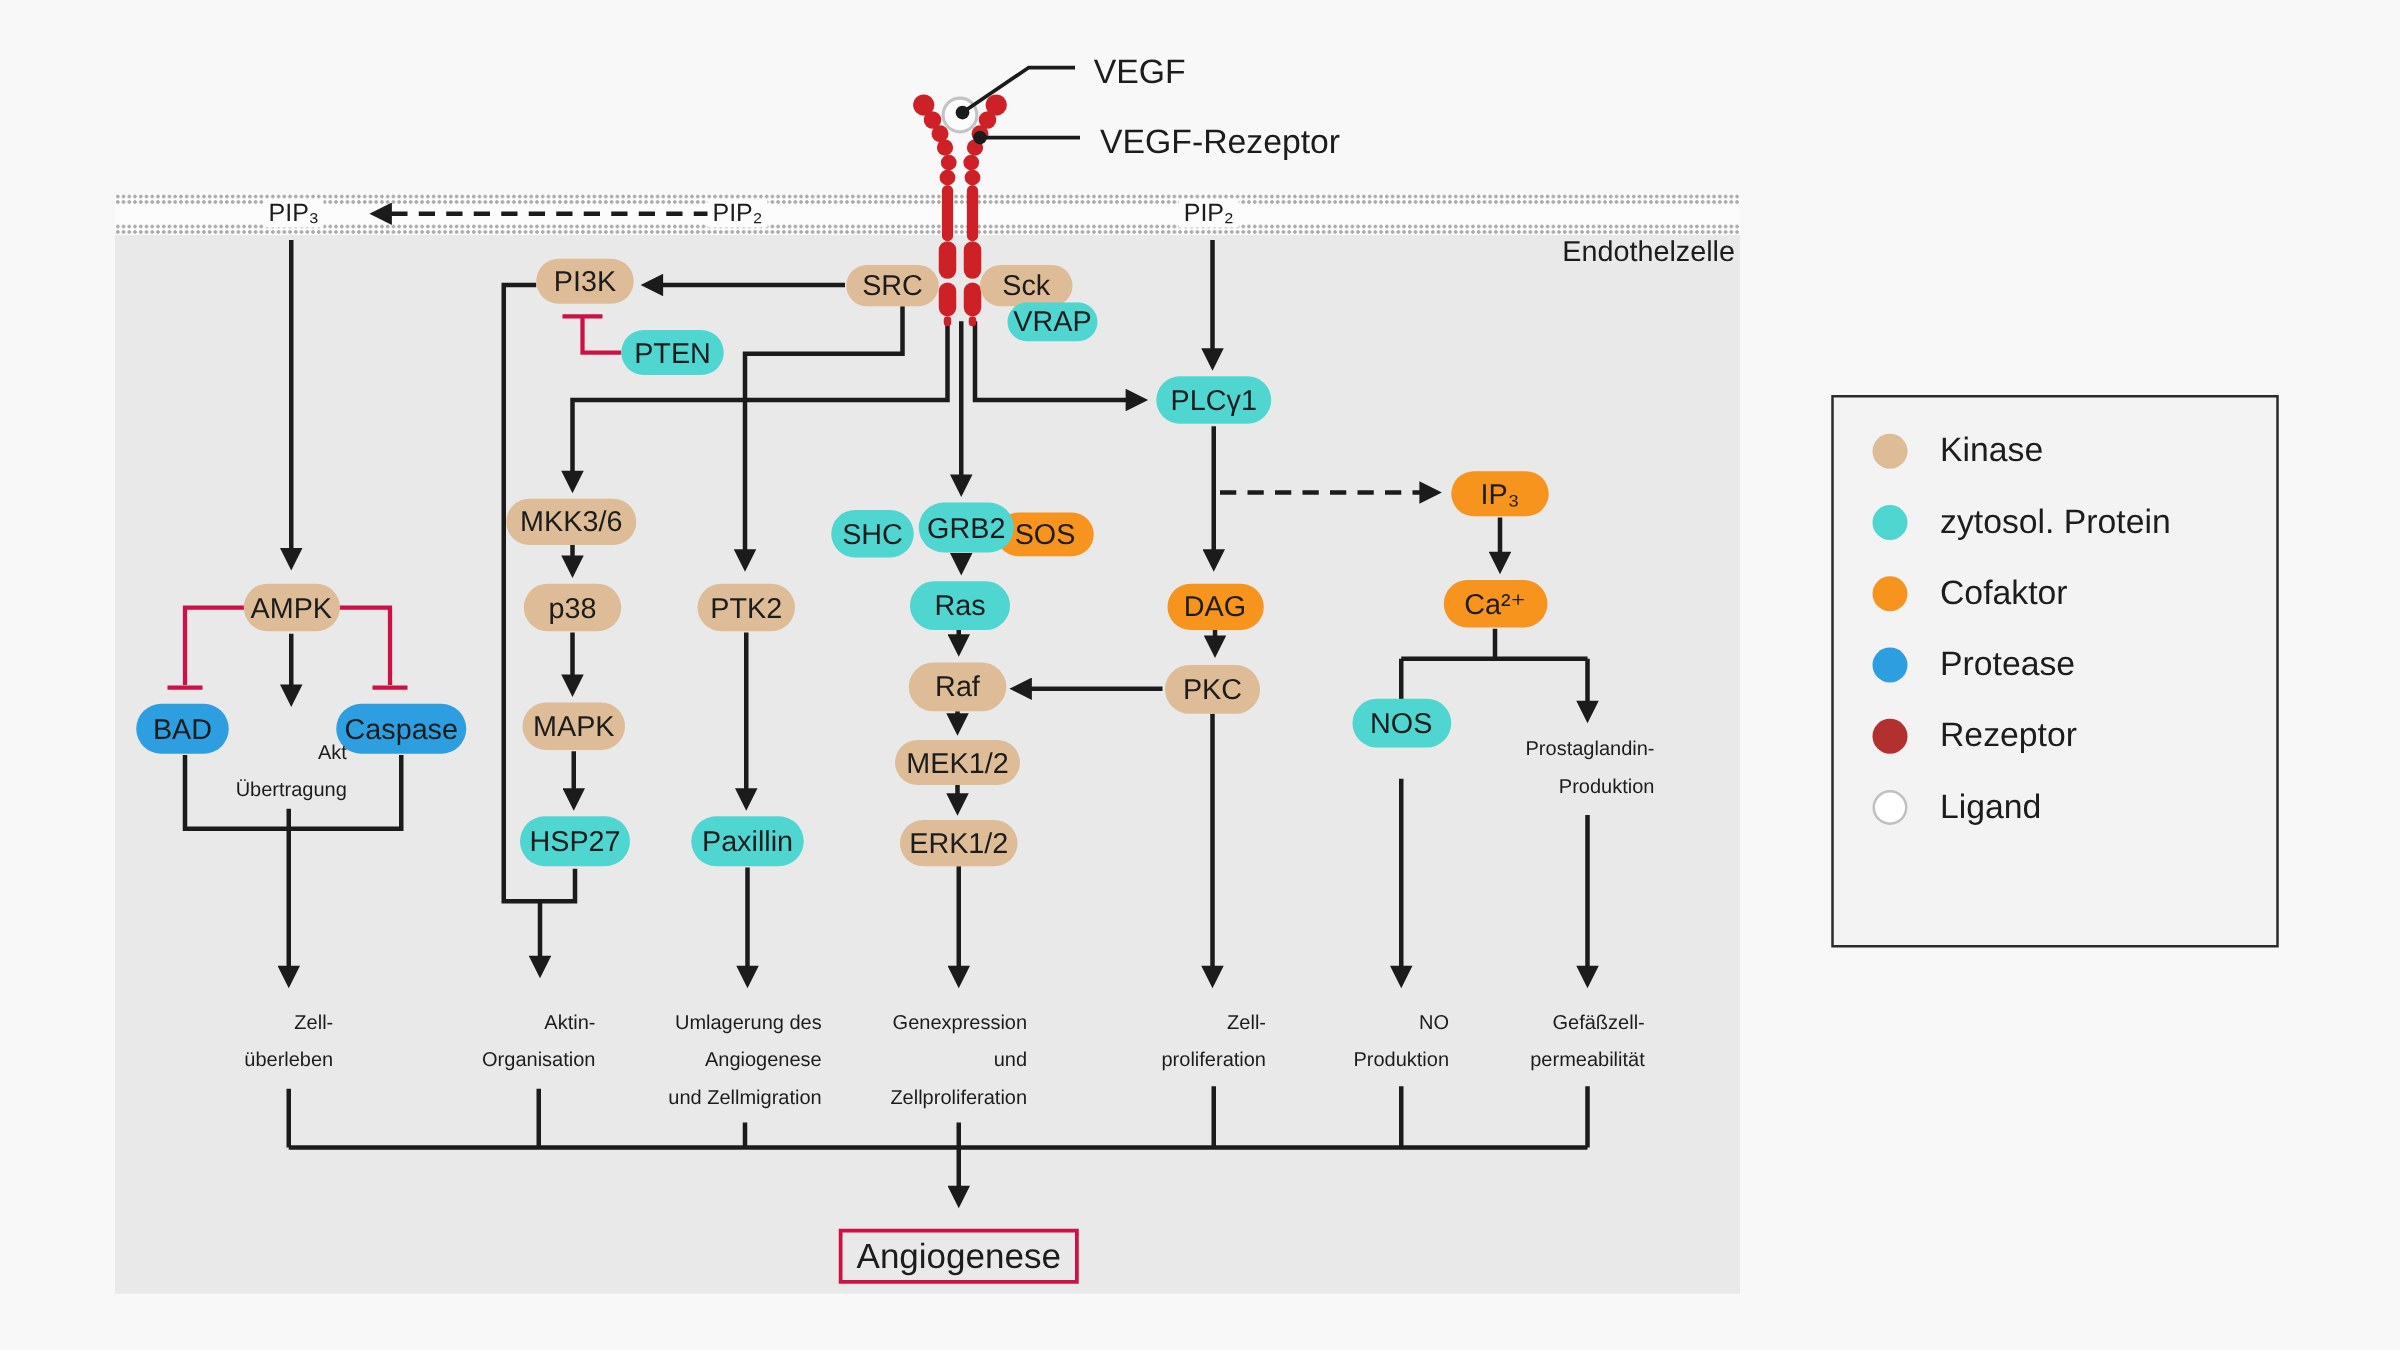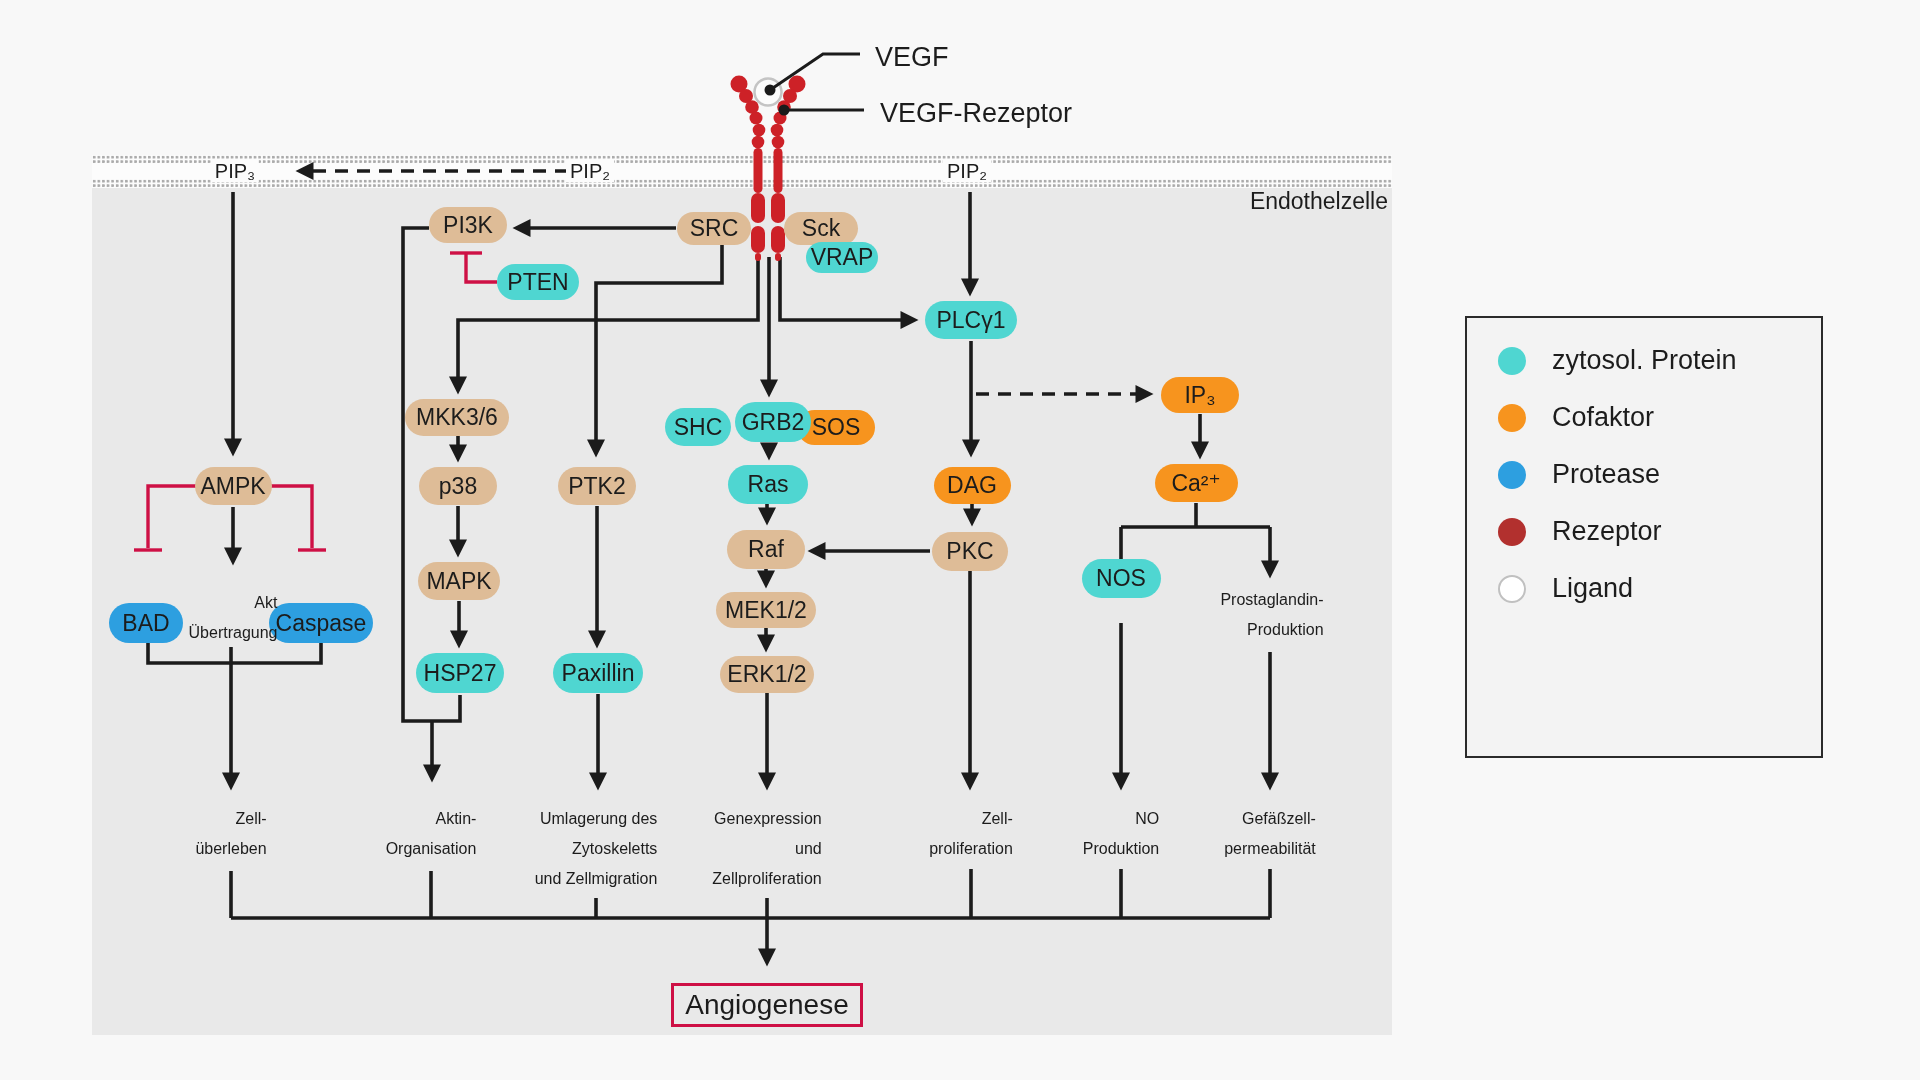--- a/index.html
+++ b/index.html
@@ -23,21 +23,21 @@
   #ah path{fill:var(--c-line,#1b1b1b);}
   .cl-dot{fill:var(--c-line,#1b1b1b);}
   .ligand-ring{fill:#ffffff;fill-opacity:.55;stroke:var(--c-ligand-ring,#c4c4c4);stroke-width:2.5;}
   
   #nodes-layer{position:absolute;left:0;top:0;width:100%;height:100%;z-index:3;}
   .node{position:absolute;display:flex;align-items:center;justify-content:center;
     font-size:23px;line-height:1;color:var(--c-text,#1c1c1c);white-space:nowrap;}
   .t-kinase{background:var(--c-kinase,#debc97);}
   .t-zytosol{background:var(--c-zytosol,#4fd6d1);}
   .t-cofaktor{background:var(--c-cofaktor,#f7941e);}
-  .t-protease{background:var(--c-protease,#2d9fe0);margin-top:40px;}
+  .t-protease{background:var(--c-protease,#2d9fe0);}
   .free-text,.out-label{position:absolute;transform:translateX(-50%);text-align:right;
     font-size:16px;line-height:30px;white-space:pre-line;z-index:3;}
   
   .pip-label{position:absolute;transform:translate(-50%,-50%);font-size:20px;line-height:1;
     background:var(--c-membrane,#fcfcfc);padding:1px 4px;z-index:4;}
   #cell-label{position:absolute;left:1140px;top:188px;width:248px;text-align:right;font-size:23px;z-index:3;}
   .callout-label{position:absolute;font-size:27px;line-height:1;z-index:3;}
   
   #angiogenese-box{position:absolute;left:671px;top:983px;width:192px;height:44px;z-index:3;
     border:3.5px solid var(--c-inhibition,#ce1045);display:flex;align-items:center;justify-content:center;font-size:28px;}
@@ -194,38 +194,42 @@
       <div class="node t-protease" style="left: 269px; top: 563px; width: 104px; height: 40px; border-radius: 20px;">Caspase</div>
       <div class="free-text" style="left: 233px; top: 588px;">Akt
 Übertragung</div>
       <div class="free-text" style="left: 1272px; top: 585px;">Prostaglandin-
 Produktion</div>
       <div class="out-label" style="left: 231px; top: 804px;">Zell-
 überleben</div>
       <div class="out-label" style="left: 431px; top: 804px;">Aktin-
 Organisation</div>
       <div class="out-label" style="left: 596px; top: 804px;">Umlagerung des
-Zytoskeletts
+Angiogenese
 und Zellmigration</div>
       <div class="out-label" style="left: 767px; top: 804px;">Genexpression
 und
 Zellproliferation</div>
       <div class="out-label" style="left: 971px; top: 804px;">Zell-
 proliferation</div>
       <div class="out-label" style="left: 1121px; top: 804px;">NO
 Produktion</div>
       <div class="out-label" style="left: 1270px; top: 804px;">Gefäßzell-
 permeabilität</div>
     </div>
 
   <div id="angiogenese-box">Angiogenese</div>
 
   <div id="legend">
     <div id="legend-items">
         <div class="legend-row">
+          <span class="legend-dot" style="background: rgb(222, 188, 151);"></span>
+          <span class="legend-label">Kinase</span>
+        </div>
+        <div class="legend-row">
           <span class="legend-dot" style="background: rgb(79, 214, 209);"></span>
           <span class="legend-label">zytosol. Protein</span>
         </div>
         <div class="legend-row">
           <span class="legend-dot" style="background: rgb(247, 148, 30);"></span>
           <span class="legend-label">Cofaktor</span>
         </div>
         <div class="legend-row">
           <span class="legend-dot" style="background: rgb(45, 159, 224);"></span>
           <span class="legend-label">Protease</span>

